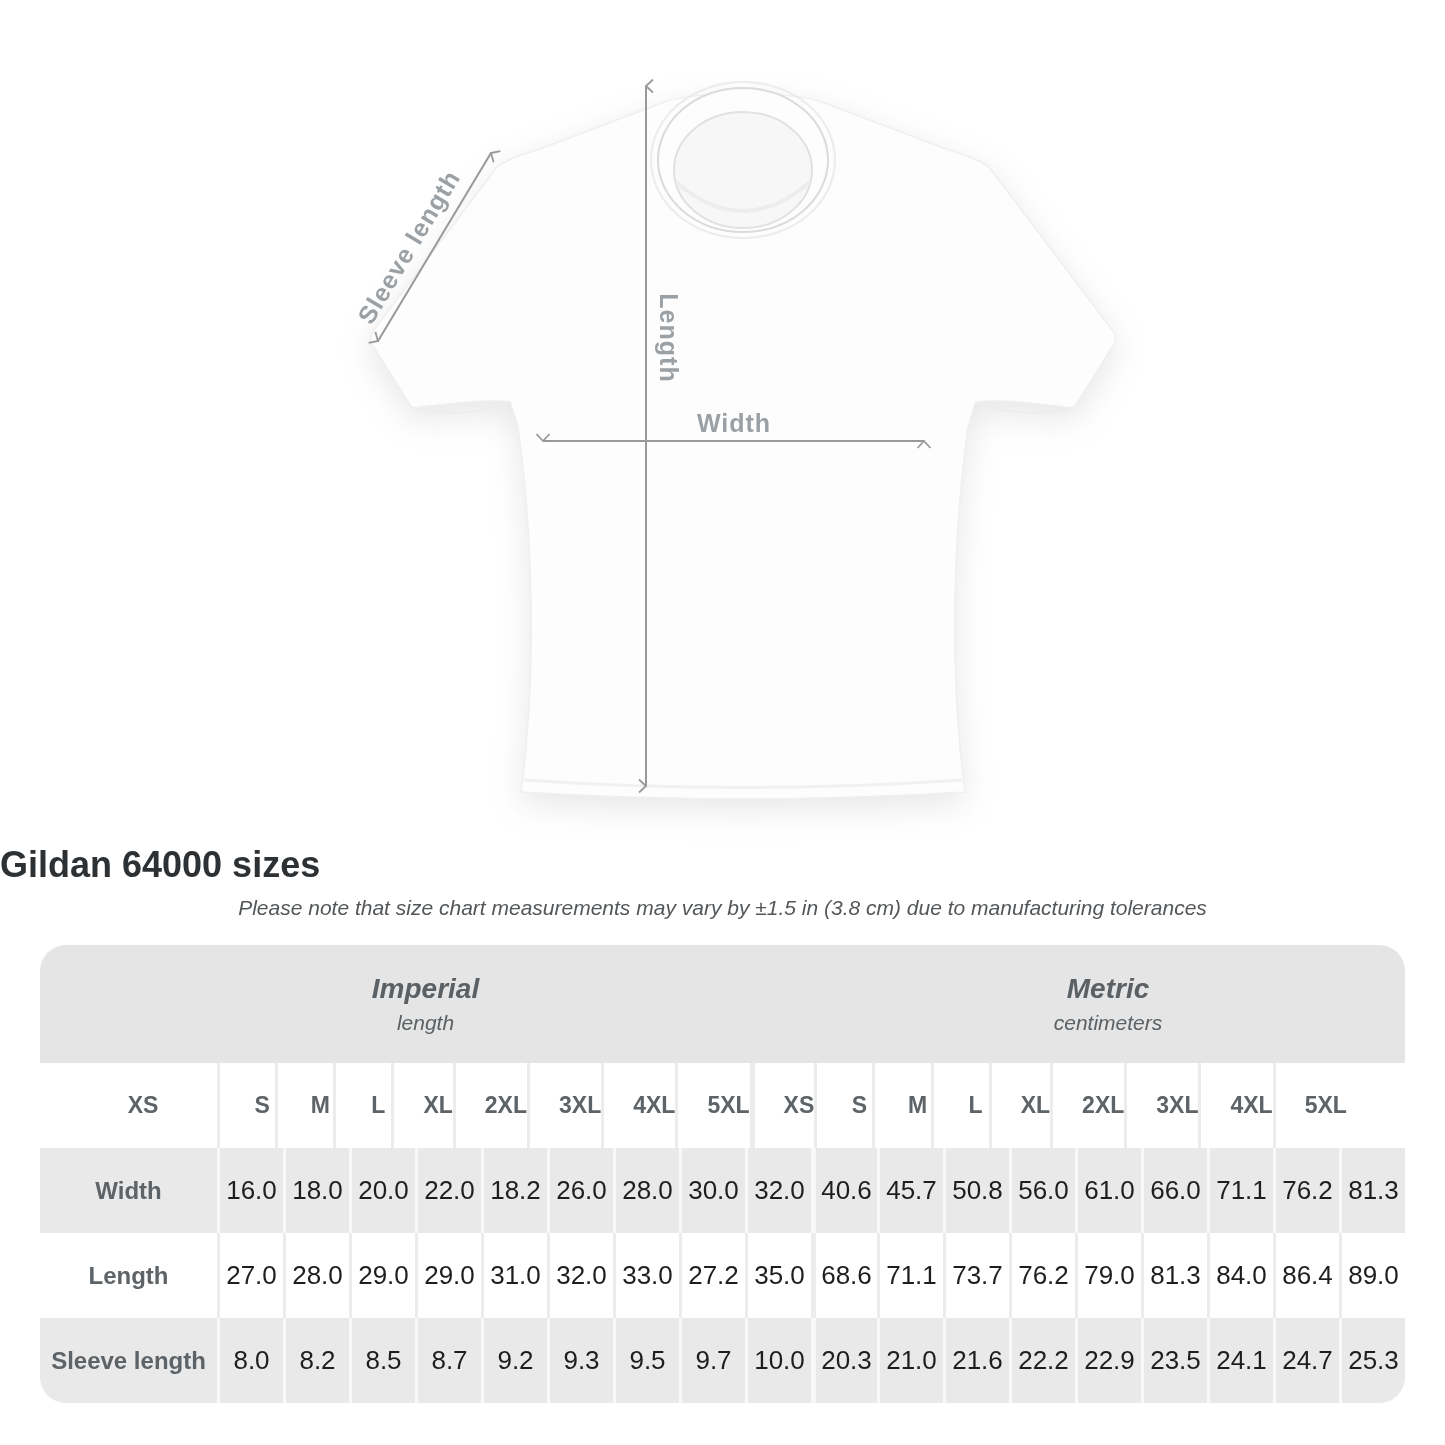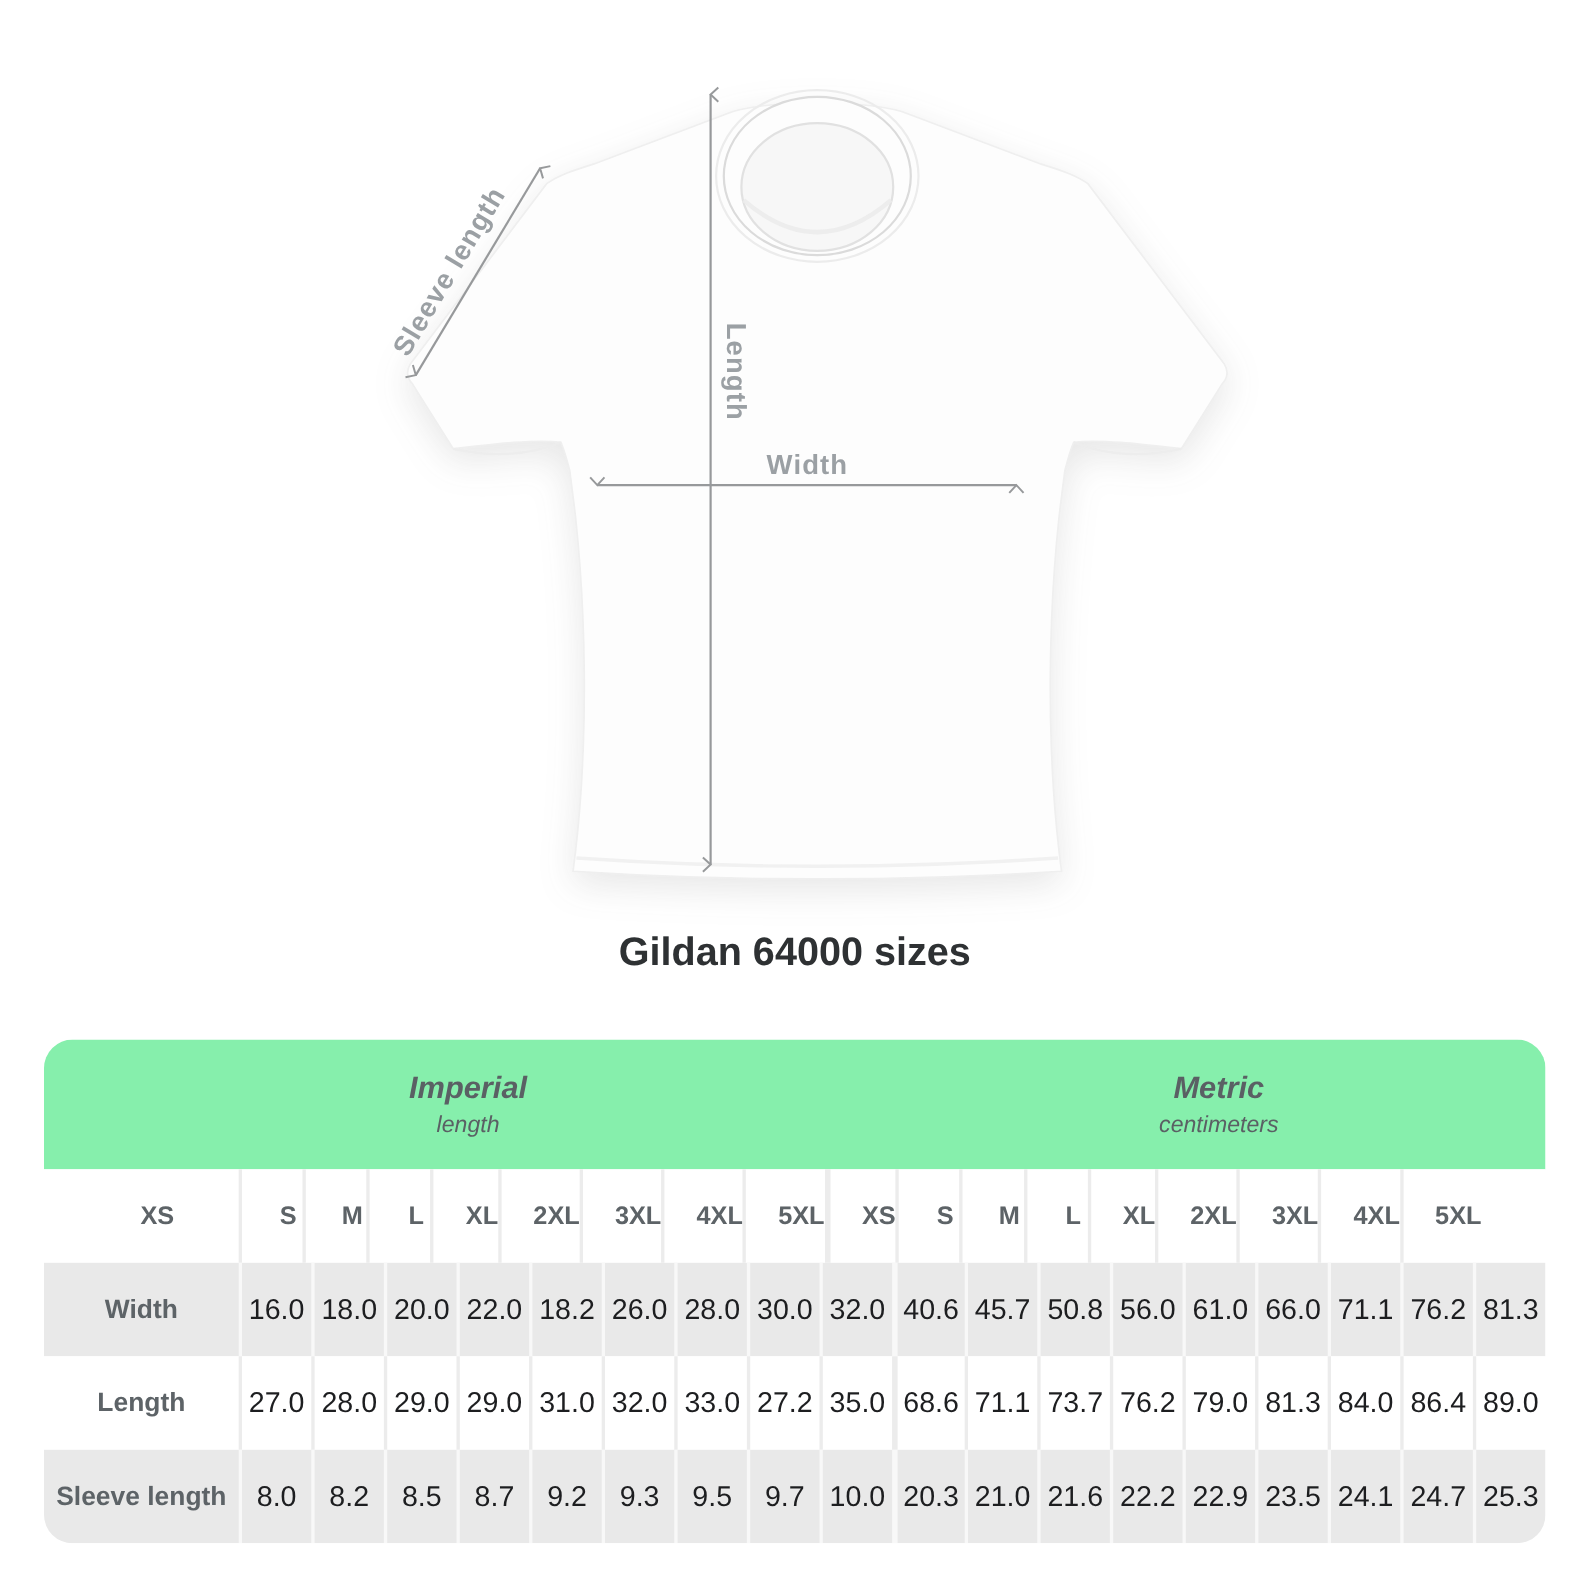--- a/index.html
+++ b/index.html
@@ -14,33 +14,33 @@
   .shirt-group{filter:drop-shadow(0 10px 16px rgba(70,70,70,.13));}
   .measure-label{
     position:absolute;font-weight:bold;color:#9ba0a4;font-size:25px;
     letter-spacing:1px;white-space:nowrap;transform-origin:center center;
   }
   .lbl-sleeve{left:409px;top:247px;transform:translate(-50%,-50%) rotate(-59deg);}
   .lbl-length{left:668px;top:338px;transform:translate(-50%,-50%) rotate(90deg);}
   .lbl-width{left:734px;top:423px;transform:translate(-50%,-50%);}
   
   .page-title{
-    position:absolute;left:0;top:844px;width:1445px;text-align:center;
+    position:absolute;left:0;top:844px;width:1445px;
     font-size:36px;font-weight:bold;color:#2e3133;margin:0;
   }
   .page-note{
     position:absolute;left:0;top:896px;width:1445px;text-align:center;
     font-size:21px;font-style:italic;color:#53575a;margin:0;
   }
   
   .size-table{
     position:absolute;left:40px;top:945px;width:1365px;
     border-radius:26px;overflow:hidden;
   }
-  .unit-header{display:grid;grid-template-columns:771px 1fr;background:#86efac;height:118px;}
+  .unit-header{display:grid;grid-template-columns:771px 1fr;background:#e5e5e5;height:118px;}
   .unit-head-cell{display:flex;flex-direction:column;align-items:center;justify-content:center;gap:6px;}
   .unit-title{font-size:28px;font-weight:bold;font-style:italic;color:#5a6064;}
   .unit-sub{font-size:21px;font-style:italic;color:#5a6064;}
   .t-row{display:grid;grid-template-columns:177px repeat(18,1fr);height:85px;}
   .row-white{background:#ffffff;}
   .row-gray{background:#e9e9e9;}
   .cell{display:flex;align-items:center;justify-content:center;}
   .label-cell{font-weight:bold;color:#5d6367;font-size:24px;}
   .size-head{color:#5d6367;}
   .head-cell{font-weight:bold;color:#5d6367;font-size:23px;padding-left:29px;}
@@ -99,20 +99,21 @@
       <line x1="646" y1="86" x2="646" y2="786" stroke="#97999b" stroke-width="2" marker-start="url(#arrN)" marker-end="url(#arrN)"></line>
       <line x1="543" y1="441" x2="924" y2="441" stroke="#97999b" stroke-width="2" marker-start="url(#arrN)" marker-end="url(#arrN)"></line>
       <line x1="378" y1="341" x2="491" y2="153" stroke="#97999b" stroke-width="2" marker-start="url(#arrN)" marker-end="url(#arrN)"></line>
     </svg>
     <div class="measure-label lbl-sleeve">Sleeve length</div>
     <div class="measure-label lbl-length">Length</div>
     <div class="measure-label lbl-width">Width</div>
   </div>
 
   <h1 class="page-title">Gildan 64000 sizes</h1>
+  <p class="page-note">Please note that size chart measurements may vary by ±1.5 in (3.8 cm) due to manufacturing tolerances</p>
 
   <div class="size-table">
     <div class="unit-header">
       <div class="unit-head-cell">
         <div class="unit-title">Imperial</div>
         <div class="unit-sub">length</div>
       </div>
       <div class="unit-head-cell">
         <div class="unit-title">Metric</div>
         <div class="unit-sub">centimeters</div>

